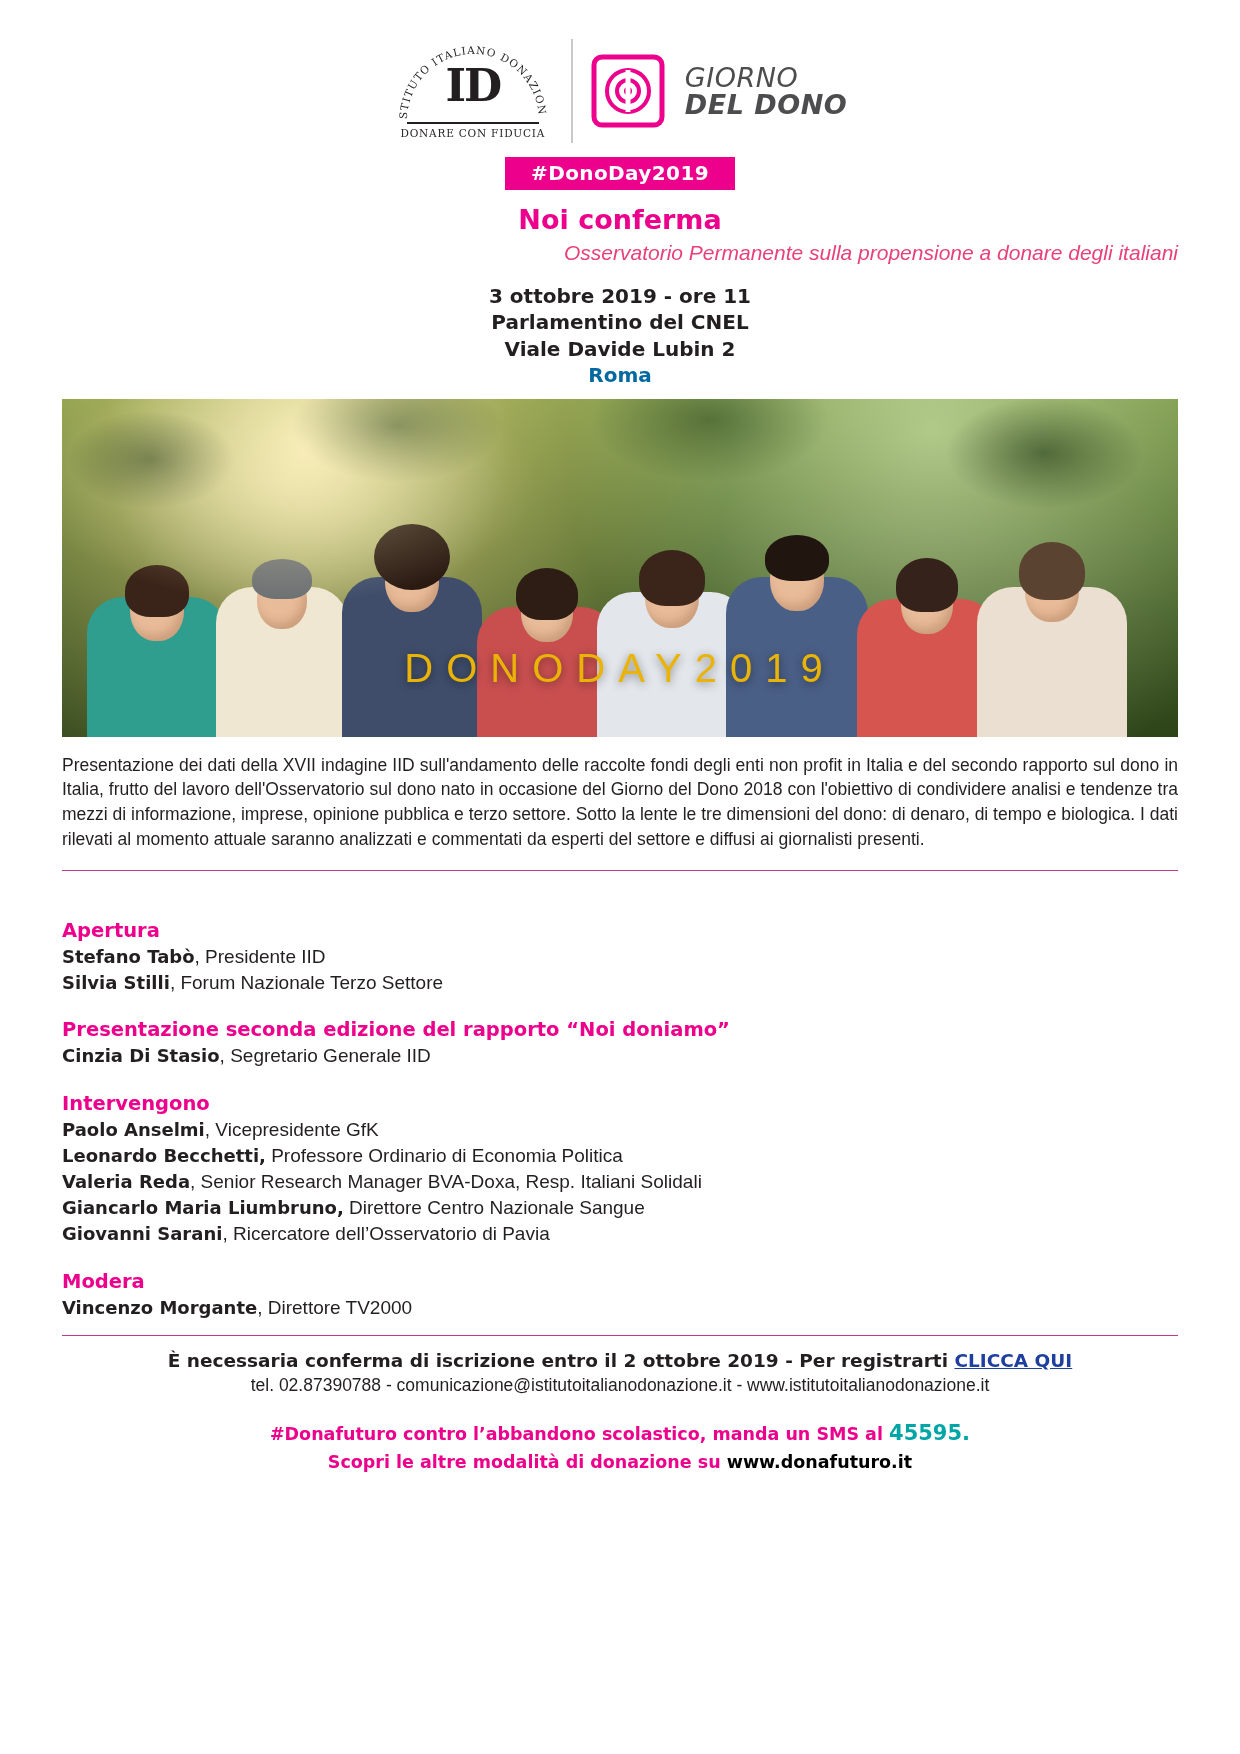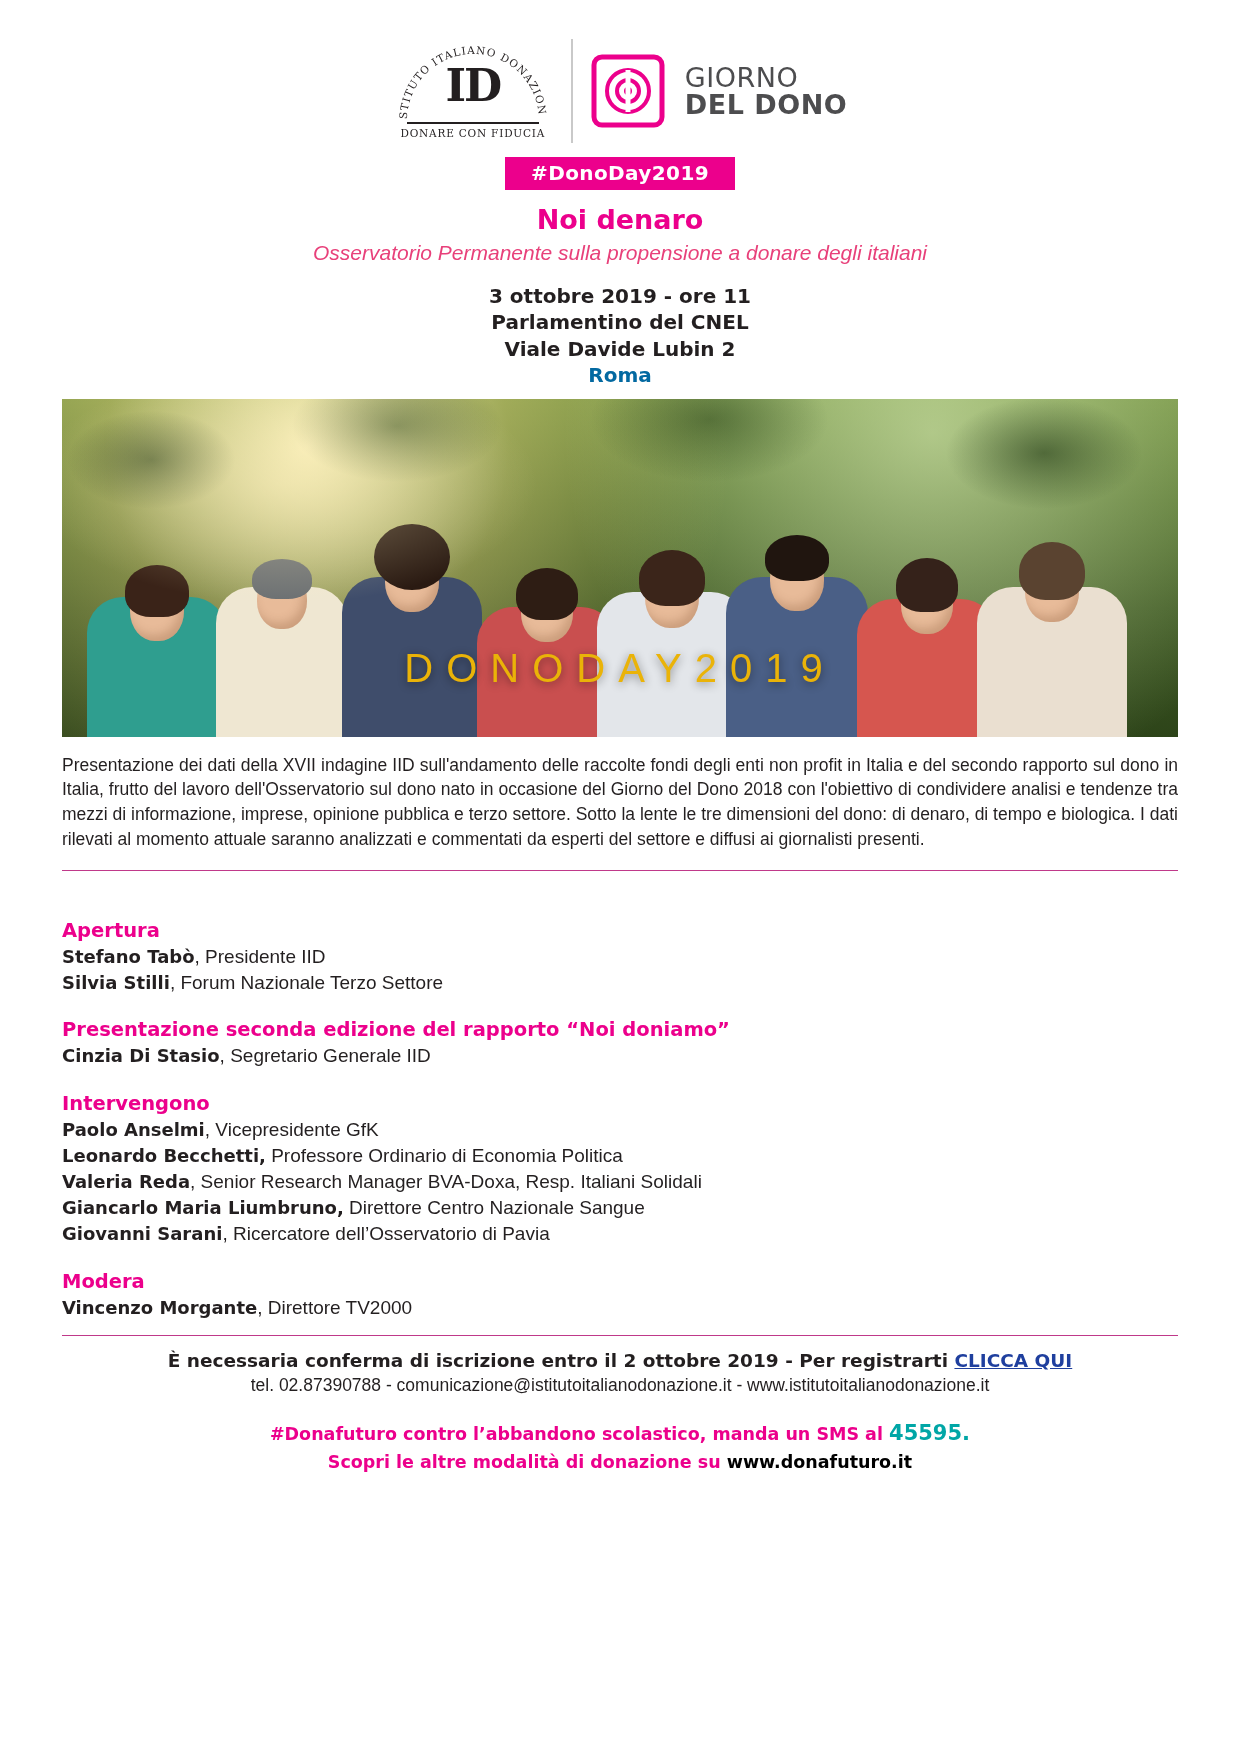--- a/index.html
+++ b/index.html
@@ -77,20 +77,21 @@
   }
   .divider-v {
     width: 2px;
     height: 104px;
     background: #c9c9c9;
   }
   .gdd {
     display: flex;
     align-items: center;
     gap: 20px;
+    font-style: italic;
   }
   .gdd-mark {
     width: 74px;
     height: 74px;
     position: relative;
   }
   .gdd-text {
     font-family: "DejaVu Sans", sans-serif;
     color: #4d4d4f;
     line-height: 1.0;
@@ -119,21 +120,21 @@
   .main-title {
     margin-top: 14px;
     text-align: center;
     color: #ec008c;
     font-size: 27px;
     font-weight: bold;
     font-family: "DejaVu Sans", sans-serif;
   }
   .subtitle {
     margin-top: 6px;
-    text-align: center;
+    text-align: right;
     color: #e8407a;
     font-size: 21px;
     font-style: italic;
     font-family: "Liberation Sans", sans-serif;
   }
   .eventinfo {
     margin-top: 18px;
     text-align: center;
     font-size: 20px;
     font-weight: bold;
@@ -340,21 +341,21 @@
         <div class="gdd-text">
           <div class="l1">GIORNO</div>
           <div class="l2">DEL DONO</div>
         </div>
       </div>
 
     </div>
     <div class="hashtag-bar">#DonoDay2019</div>
   </div>
 
-  <div class="main-title">Noi denaro</div>
+  <div class="main-title">Noi conferma</div>
   <div class="subtitle">Osservatorio Permanente sulla propensione a donare degli italiani</div>
 
   <div class="eventinfo">
     <div>3 ottobre 2019 - ore 11</div>
     <div>Parlamentino del CNEL</div>
     <div>Viale Davide Lubin 2</div>
     <div class="city">Roma</div>
   </div>
 
   <div class="hero">

